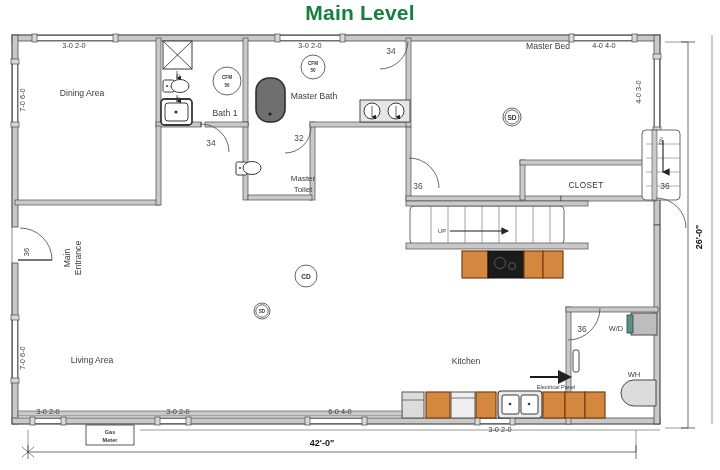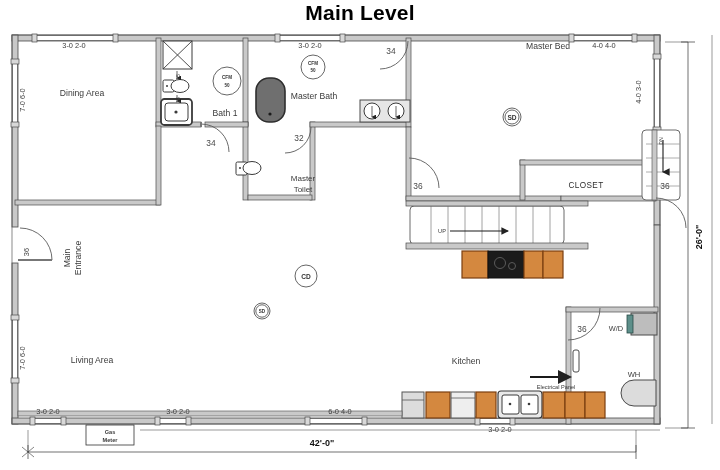--- a/index.html
+++ b/index.html
@@ -1,20 +1,20 @@
 <!DOCTYPE html>
 <html><head>
 <meta charset="utf-8">
 <style>
   html,body{margin:0;padding:0;background:#ffffff;}
   body{width:720px;height:470px;overflow:hidden;font-family:"Liberation Sans",sans-serif;color:#231f20;}
   #stage{position:relative;width:720px;height:470px;}
   #title{
     position:absolute;left:0;top:1px;width:720px;text-align:center;
-    font-size:21px;font-weight:bold;letter-spacing:.2px;color:#000000;
+    font-size:21px;font-weight:bold;letter-spacing:.2px;color:#15803d;
   }
   svg{position:absolute;left:0;top:0;}
   .lbl{font-family:"Liberation Sans",sans-serif;fill:#3b3b3b;}
   .room{font-size:8.6px;fill:#3a3a3a;}
   .roomsm{font-size:8px;fill:#3a3a3a;}
   .win{font-size:7.4px;fill:#3a3a3a;}
   .dr{font-size:8.4px;fill:#4a4a4a;}
   .tiny{font-size:5.2px;fill:#3a3a3a;}
   .dim{font-size:9px;font-weight:bold;fill:#111;}
   .sym{font-size:6.6px;font-weight:bold;fill:#333;}

